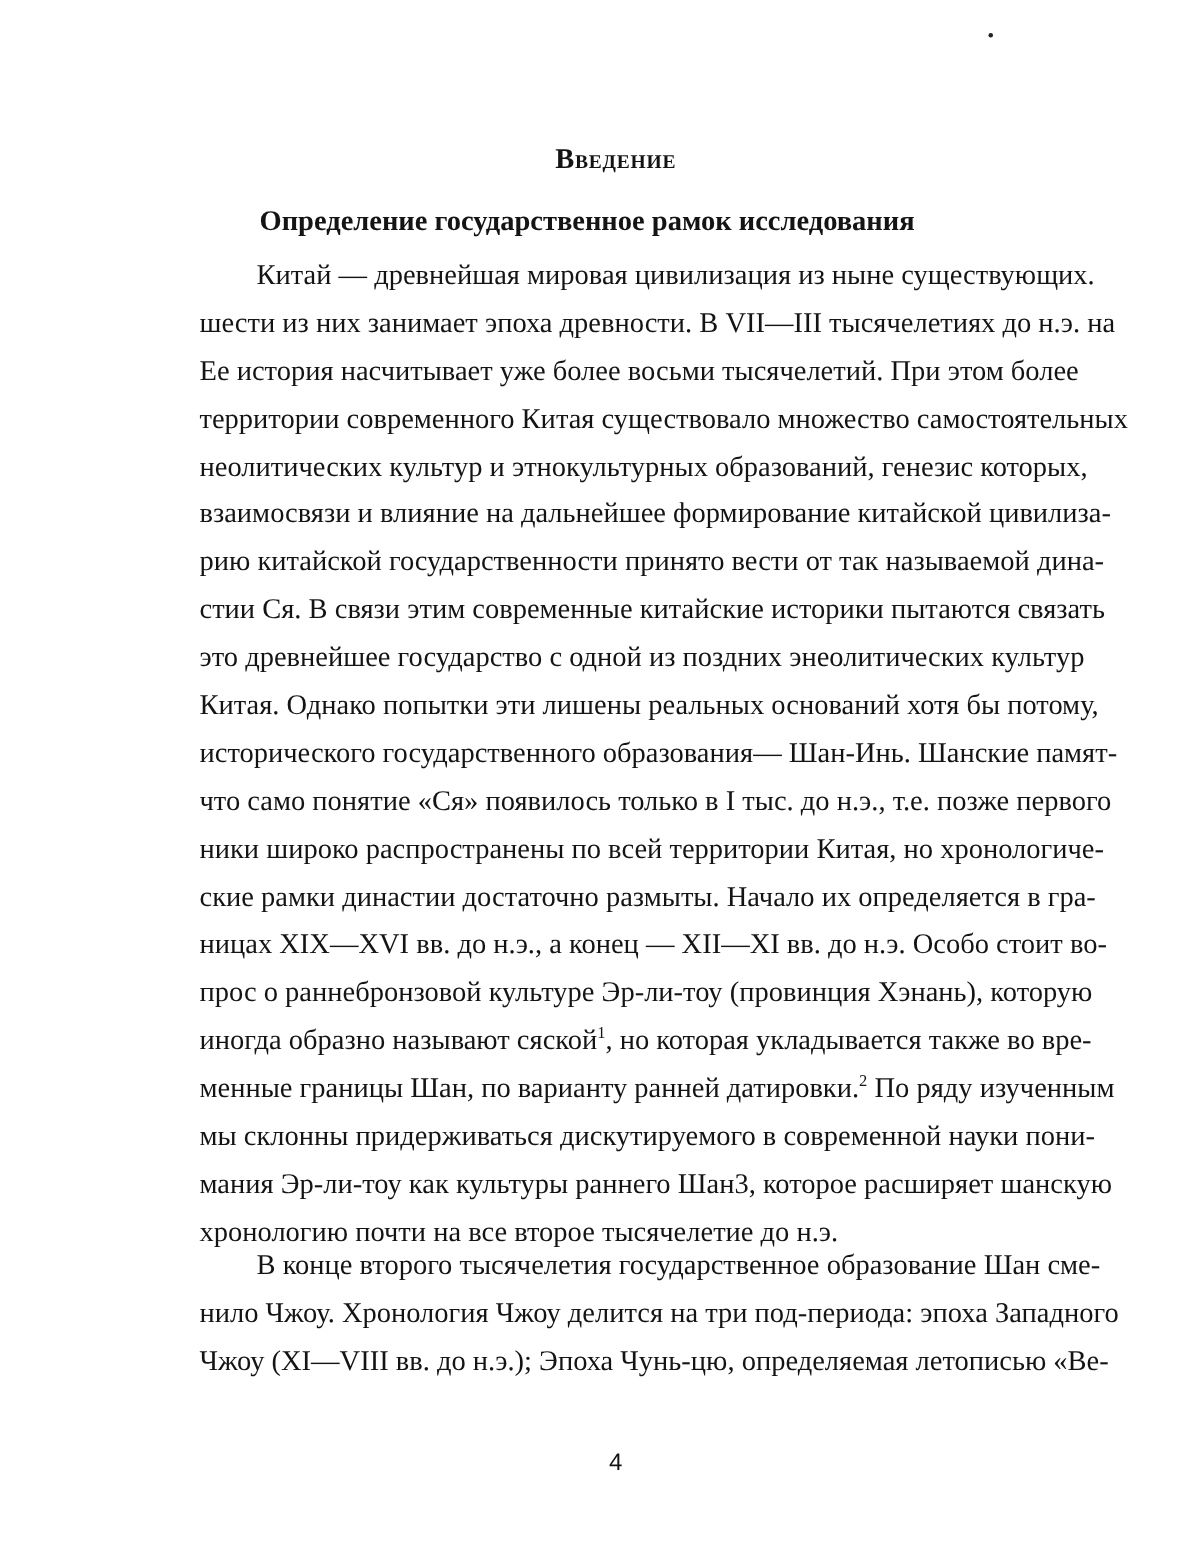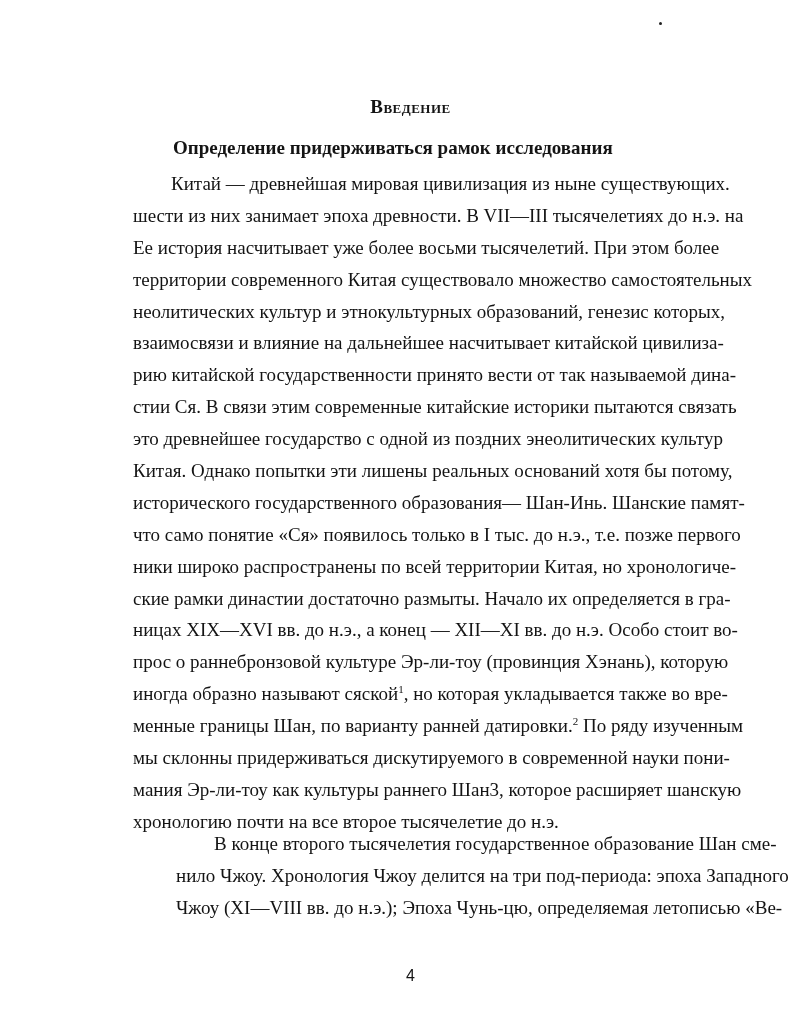--- a/index.html
+++ b/index.html
@@ -8,40 +8,40 @@
   .page { position: absolute; left: 12px; top: 0; width: 797px; height: 1028px; background: #fff; }
   .scan-dot { position: absolute; left: 647px; top: 22px; width: 3px; height: 3px; background: #222; border-radius: 50%; }
   .title { position: absolute; top: 96px; left: 0; width: 797px; text-align: center;
            font-weight: bold; font-size: 19px; letter-spacing: 0.5px; font-variant: small-caps; }
   .subtitle { position: absolute; top: 137px; left: 161px; font-weight: bold; font-size: 19px; }
   .body-text { position: absolute; left: 121px; width: 578px; font-size: 19px; line-height: 31.9px; }
   .line { display: block; text-align: justify; text-align-last: justify; white-space: nowrap; height: 31.9px; }
   .line.last { text-align-last: left; }
   .line.indent { padding-left: 38px; }
   .p1 { top: 168px; }
-  .p2 { top: 828px; margin-left: 43px; }
+  .p2 { top: 828px; }
   sup { font-size: 11px; line-height: 0; vertical-align: 7px; }
   .page-number { position: absolute; top: 967px; left: 0; width: 797px; text-align: center; font-size: 16px; font-family: "Liberation Sans", sans-serif; }
 </style>
 </head>
 <body>
 
 <div class="page">
   <div class="scan-dot"></div>
 
   <div class="title">Введение</div>
-  <div class="subtitle">Определение придерживаться рамок исследования</div>
+  <div class="subtitle">Определение государственное рамок исследования</div>
 
   <div class="body-text p1">
     <span class="line indent">Китай — древнейшая мировая цивилизация из ныне существующих.</span>
     <span class="line">шести из них занимает эпоха древности. В VII—III тысячелетиях до н.э. на</span>
     <span class="line">Ее история насчитывает уже более восьми тысячелетий. При этом более</span>
     <span class="line">территории современного Китая существовало множество самостоятельных</span>
     <span class="line">неолитических культур и этнокультурных образований, генезис которых,</span>
-    <span class="line">взаимосвязи и влияние на дальнейшее насчитывает китайской цивилиза-</span>
+    <span class="line">взаимосвязи и влияние на дальнейшее формирование китайской цивилиза-</span>
     <span class="line">рию китайской государственности принято вести от так называемой дина-</span>
     <span class="line">стии Ся. В связи  этим современные китайские историки пытаются связать</span>
     <span class="line">это древнейшее государство с одной из поздних энеолитических культур</span>
     <span class="line">Китая. Однако попытки эти лишены реальных оснований хотя бы потому,</span>
     <span class="line">исторического государственного образования— Шан-Инь. Шанские памят-</span>
     <span class="line">что само понятие «Ся» появилось только в I тыс. до н.э., т.е. позже первого</span>
     <span class="line">ники широко распространены по всей территории Китая, но хронологиче-</span>
     <span class="line">ские рамки династии достаточно размыты. Начало их определяется в гра-</span>
     <span class="line">ницах XIX—XVI вв. до н.э., а конец — XII—XI вв. до н.э. Особо стоит во-</span>
     <span class="line">прос о раннебронзовой культуре Эр-ли-тоу (провинция Хэнань), которую</span>

